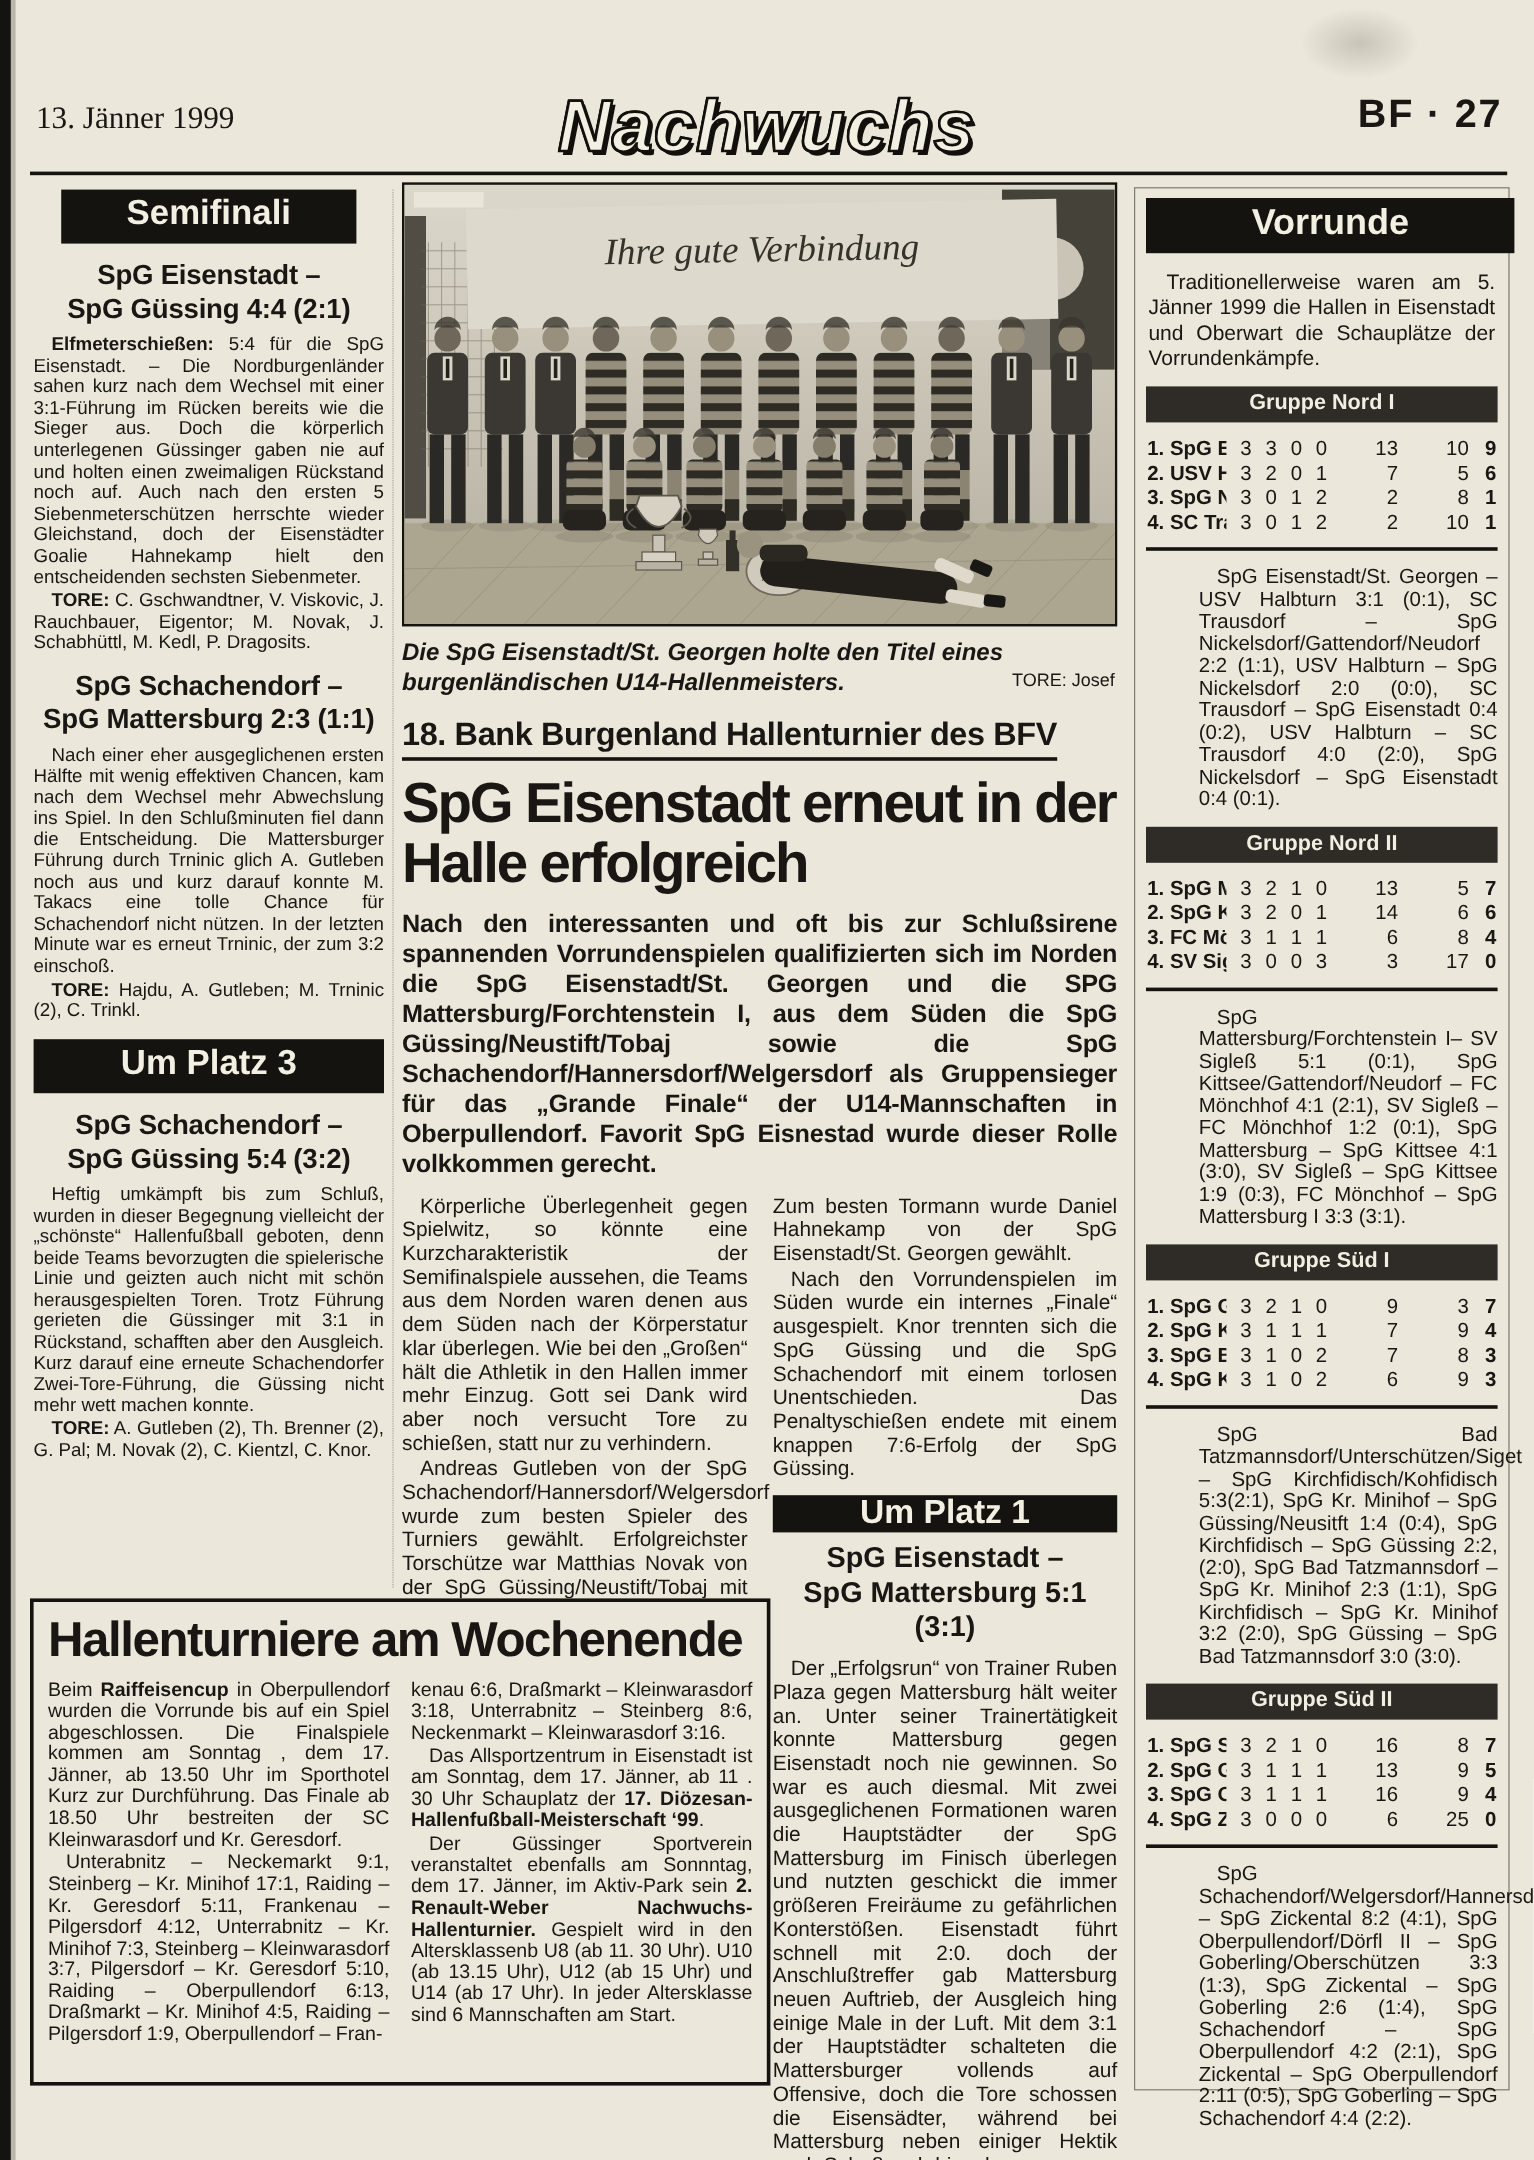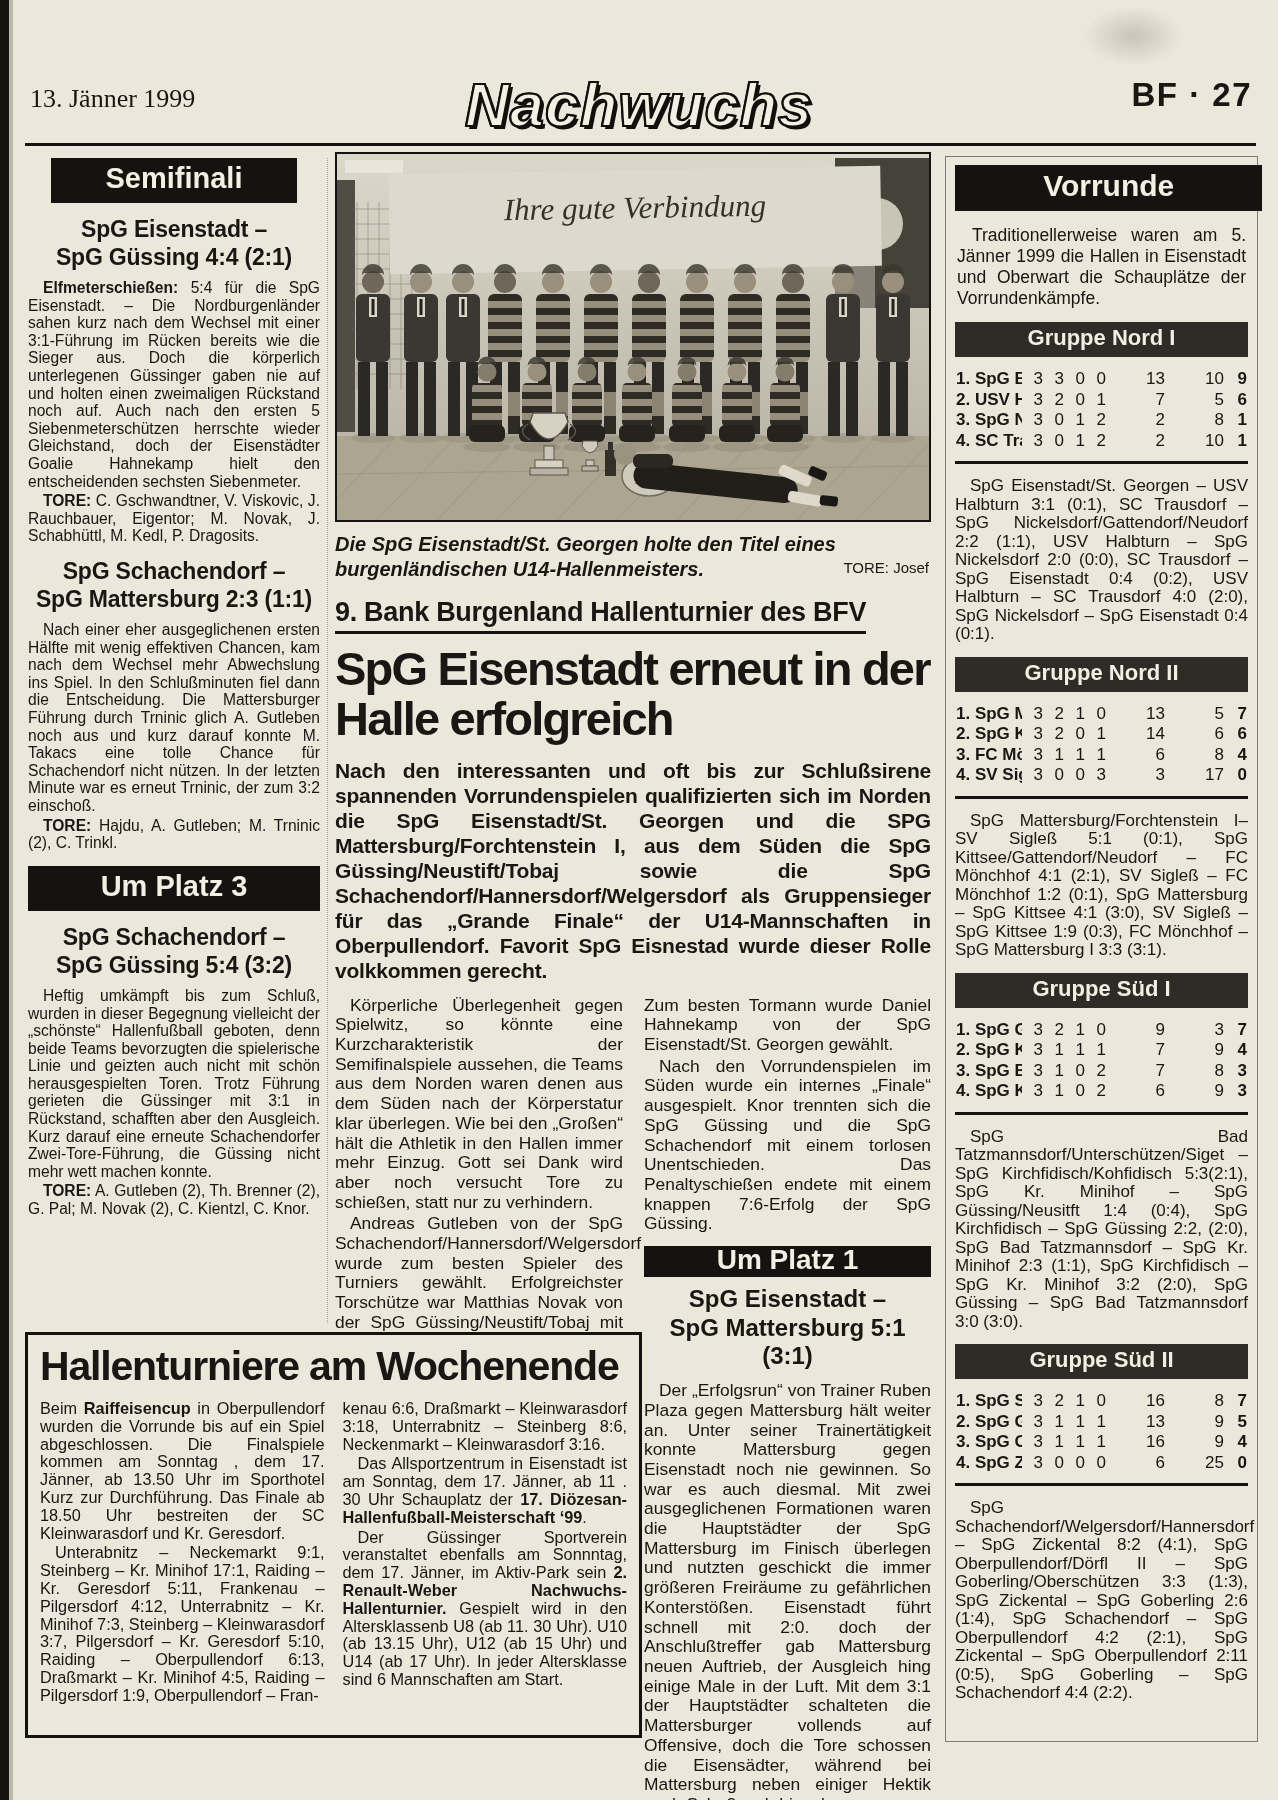--- a/index.html
+++ b/index.html
@@ -47,30 +47,30 @@
   .hbox{position:absolute;left:25px;top:1332px;width:617px;height:406px;border:3px solid #15130f;
         box-sizing:border-box;padding:6px 12px;background:#ebe7da;}
   .hhead{font-size:41px;font-weight:800;letter-spacing:-1.2px;margin:2px 0 10px 0;}
   .hcols{display:flex;gap:18px;}
   .hcol{width:288px;font-size:16.3px;line-height:17.8px;}
   
   .vcol{position:absolute;left:945px;top:156px;width:313px;height:1586px;border:1px solid #807b6d;
         padding:6px 9px;box-sizing:border-box;}
   .banner-v{font-size:30px;padding:4px 16px 8px;width:94%;margin:2px auto 14px auto;}
   .vintro{font-size:17.5px;line-height:21px;padding:0 2px;}
-  .gbar{background:#2f2c27;color:#f1eee2;text-align:center;font-weight:800;font-size:22px;
+  .gbar{background:#2f2c27;color:#f1eee2;text-align:center;font-weight:800;font-size:18px;
         padding:3px 0 6px;margin:13px 0 12px 0;}
   .gtable{margin:0 1px;}
   .trow{display:flex;font-size:17px;line-height:20.5px;}
   .tname{flex:1;font-weight:700;white-space:nowrap;overflow:hidden;}
   .n{width:21px;text-align:right;}
   .n.wide{width:27px;margin-left:32px;}
   .n.pts{width:23px;font-weight:800;}
   .grule{height:3px;background:#15130f;margin:10px 0 13px 0;}
-  .gresults{font-size:17px;line-height:18.5px;margin-bottom:12px;}
+  .gresults{font-size:17px;line-height:18.5px;margin-bottom:12px;margin-left:44px;}
 </style>
 </head>
 <body>
 
 <div class="page">
   <div class="scan-edge"></div>
   <div class="scan-edge2"></div>
   <div class="smudge"></div>
 
   <div class="m-date">13. Jänner 1999</div>
@@ -347,21 +347,21 @@
           <rect x="296" y="300" width="40" height="14" rx="6" fill="#2b2822"></rect>
         </g>
       </svg>
     </div>
 
     <div class="cap-row">
       <span>Die SpG Eisenstadt/St. Georgen holte den Titel eines burgenländischen U14-Hallenmeisters.</span>
       <span class="credit">TORE: Josef</span>
     </div>
 
-    <div class="kicker">9. Bank Burgenland Hallenturnier des BFV</div>
+    <div class="kicker">18. Bank Burgenland Hallenturnier des BFV</div>
     <div class="headline">SpG Eisenstadt erneut in der Halle erfolgreich</div>
     <div class="lead just">Nach den interessanten und oft bis zur Schlußsirene spannenden Vorrundenspielen qualifizierten sich im Norden die SpG Eisenstadt/St. Georgen und die SPG Mattersburg/Forchtenstein I, aus dem Süden die SpG Güssing/Neustift/Tobaj sowie die SpG Schachendorf/Hannersdorf/Welgersdorf als Gruppensieger für das „Grande Finale“ der U14-Mannschaften in Oberpullendorf. Favorit SpG Eisnestad wurde dieser Rolle volkkommen gerecht.</div>
 
     <div class="cols">
       <div class="subcol just">
         <p class="ind">Körperliche Überlegenheit gegen Spielwitz, so könnte eine Kurzcharakteristik der Semifinalspiele aussehen, die Teams aus dem Norden waren denen aus dem Süden nach der Körperstatur klar überlegen. Wie bei den „Großen“ hält die Athletik in den Hallen immer mehr Einzug. Gott sei Dank wird aber noch versucht Tore zu schießen, statt nur zu verhindern.</p>
         <p class="ind">Andreas Gutleben von der SpG Schachendorf/Hannersdorf/Welgersdorf wurde zum besten Spieler des Turniers gewählt. Erfolgreichster Torschütze war Matthias Novak von der SpG Güssing/Neustift/Tobaj mit drei Treffern.</p>
       </div>
       <div class="subcol just">
         <p>Zum besten Tormann wurde Daniel Hahnekamp von der SpG Eisenstadt/St. Georgen gewählt.</p>

